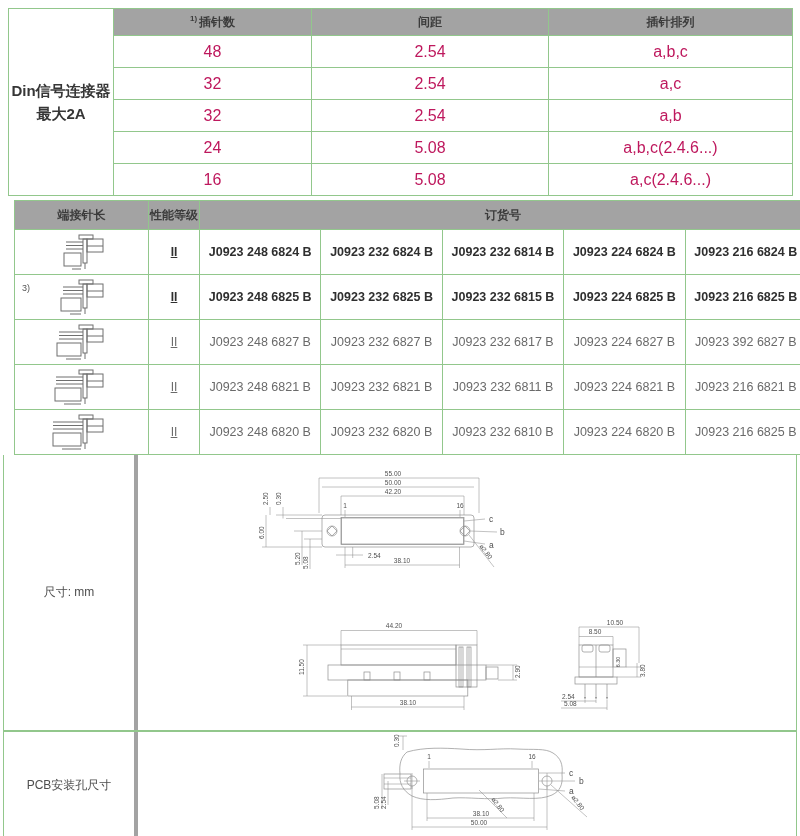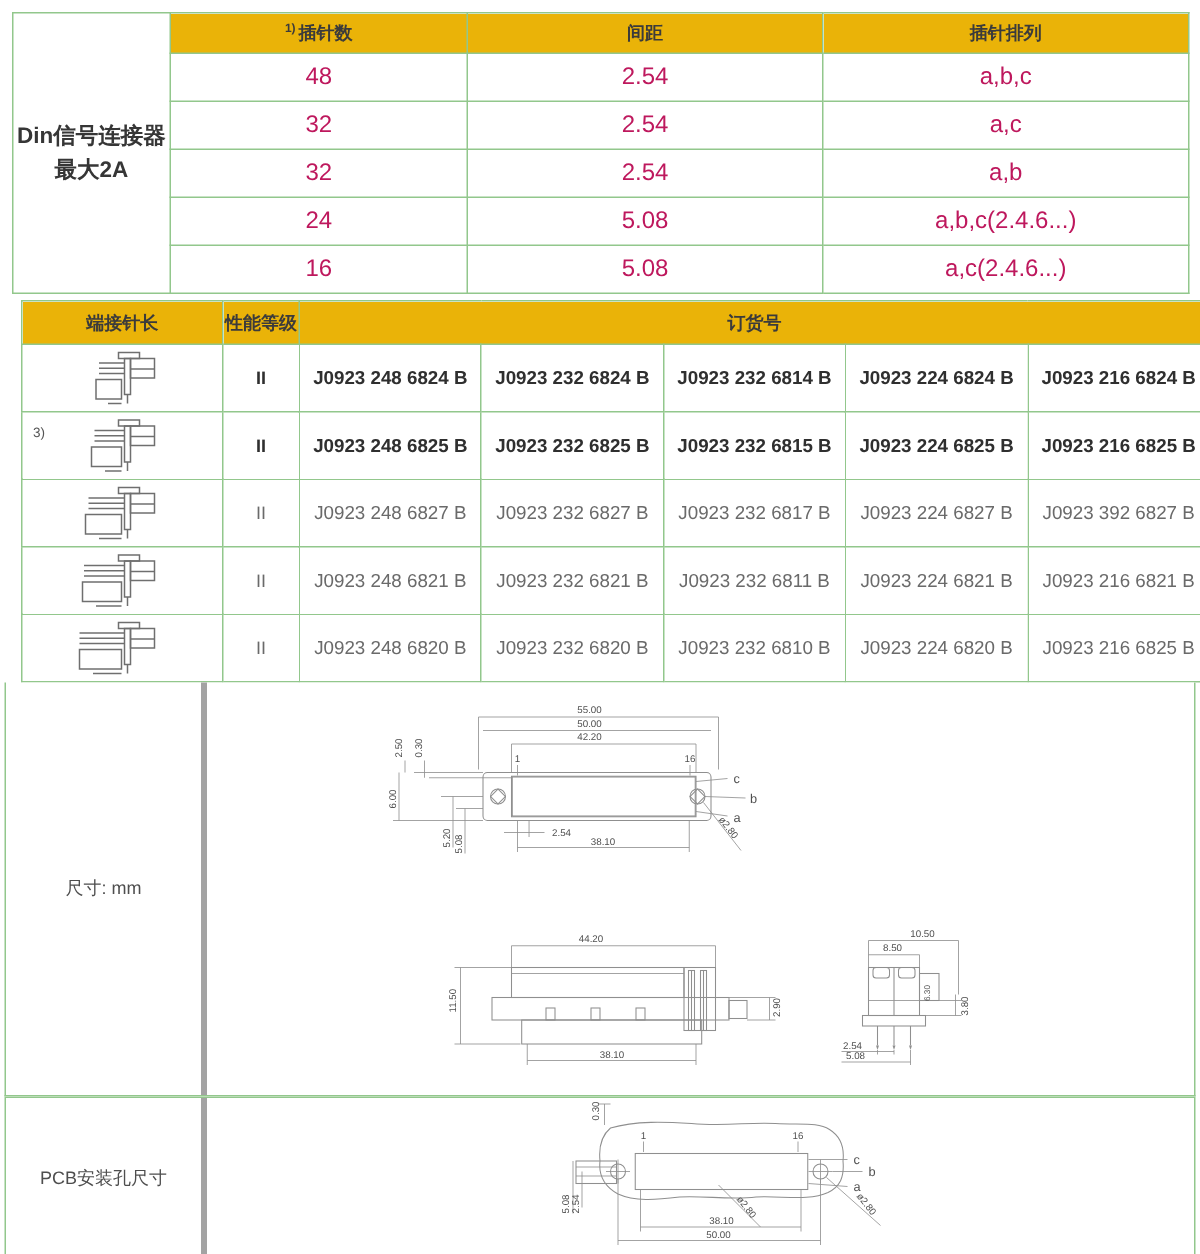--- a/index.html
+++ b/index.html
@@ -1,36 +1,36 @@
 <!DOCTYPE html>
 <html><head>
 <meta charset="utf-8">
 <style>
   * { margin:0; padding:0; box-sizing:border-box; }
   html,body { width:800px; background:#fff; font-family:"Liberation Sans","DejaVu Sans",sans-serif; }
   .page { position:relative; width:800px; height:836px; background:#fff; overflow:hidden; }
 
   table { border-collapse:collapse; table-layout:fixed; }
   td, th { border:1px solid #92c78c; text-align:center; vertical-align:middle; overflow:hidden; }
-  th { background:#eab308; font-weight:bold; color:#3b3b3b; font-size:12px; }
+  th { background:#a3a3a3; font-weight:bold; color:#3b3b3b; font-size:12px; }
 
   
   .t1 { margin:8px 0 0 8px; width:784px; }
   .t1 td { font-size:16px; color:#be185d; background:#fff; }
   .t1 .prod { font-weight:bold; color:#363636; font-size:15px; line-height:1.55; }
   .t1 .h { height:27px; }
   .t1 .r { height:32px; }
   sup.fn { font-size:8px; font-weight:bold; color:#3b3b3b; margin-right:2px; }
 
   
   .t2 { margin:4px 0 0 14px; width:793px; }
   .t2 .h { height:29px; }
   .t2 td { font-size:12.5px; color:#6a6a6a; background:#fff; position:relative; }
   .t2 tr.strong td { font-weight:bold; color:#2f2f2f; }
-  .t2 .grade { font-size:12px; }
+  .t2 .grade { font-size:12px;text-decoration:underline; }
   .rowfn { position:absolute; left:7px; top:8px; font-size:9px; color:#555; font-weight:normal; }
 
   
   .section { position:relative; margin:0 3px; border:1px solid #92c78c; border-top:none; background:#fff; }
   .sec3 { height:276px; }
   .sec4 { height:108px; border-top:1px solid #92c78c; }
   .sec-label { position:absolute; left:0; top:0; width:134px; height:100%;
     border-right:4px solid #a3a3a3; display:flex; align-items:center; justify-content:center;
     font-size:12px; color:#4e4e4e; text-align:center; }
   .dwg { position:absolute; }

